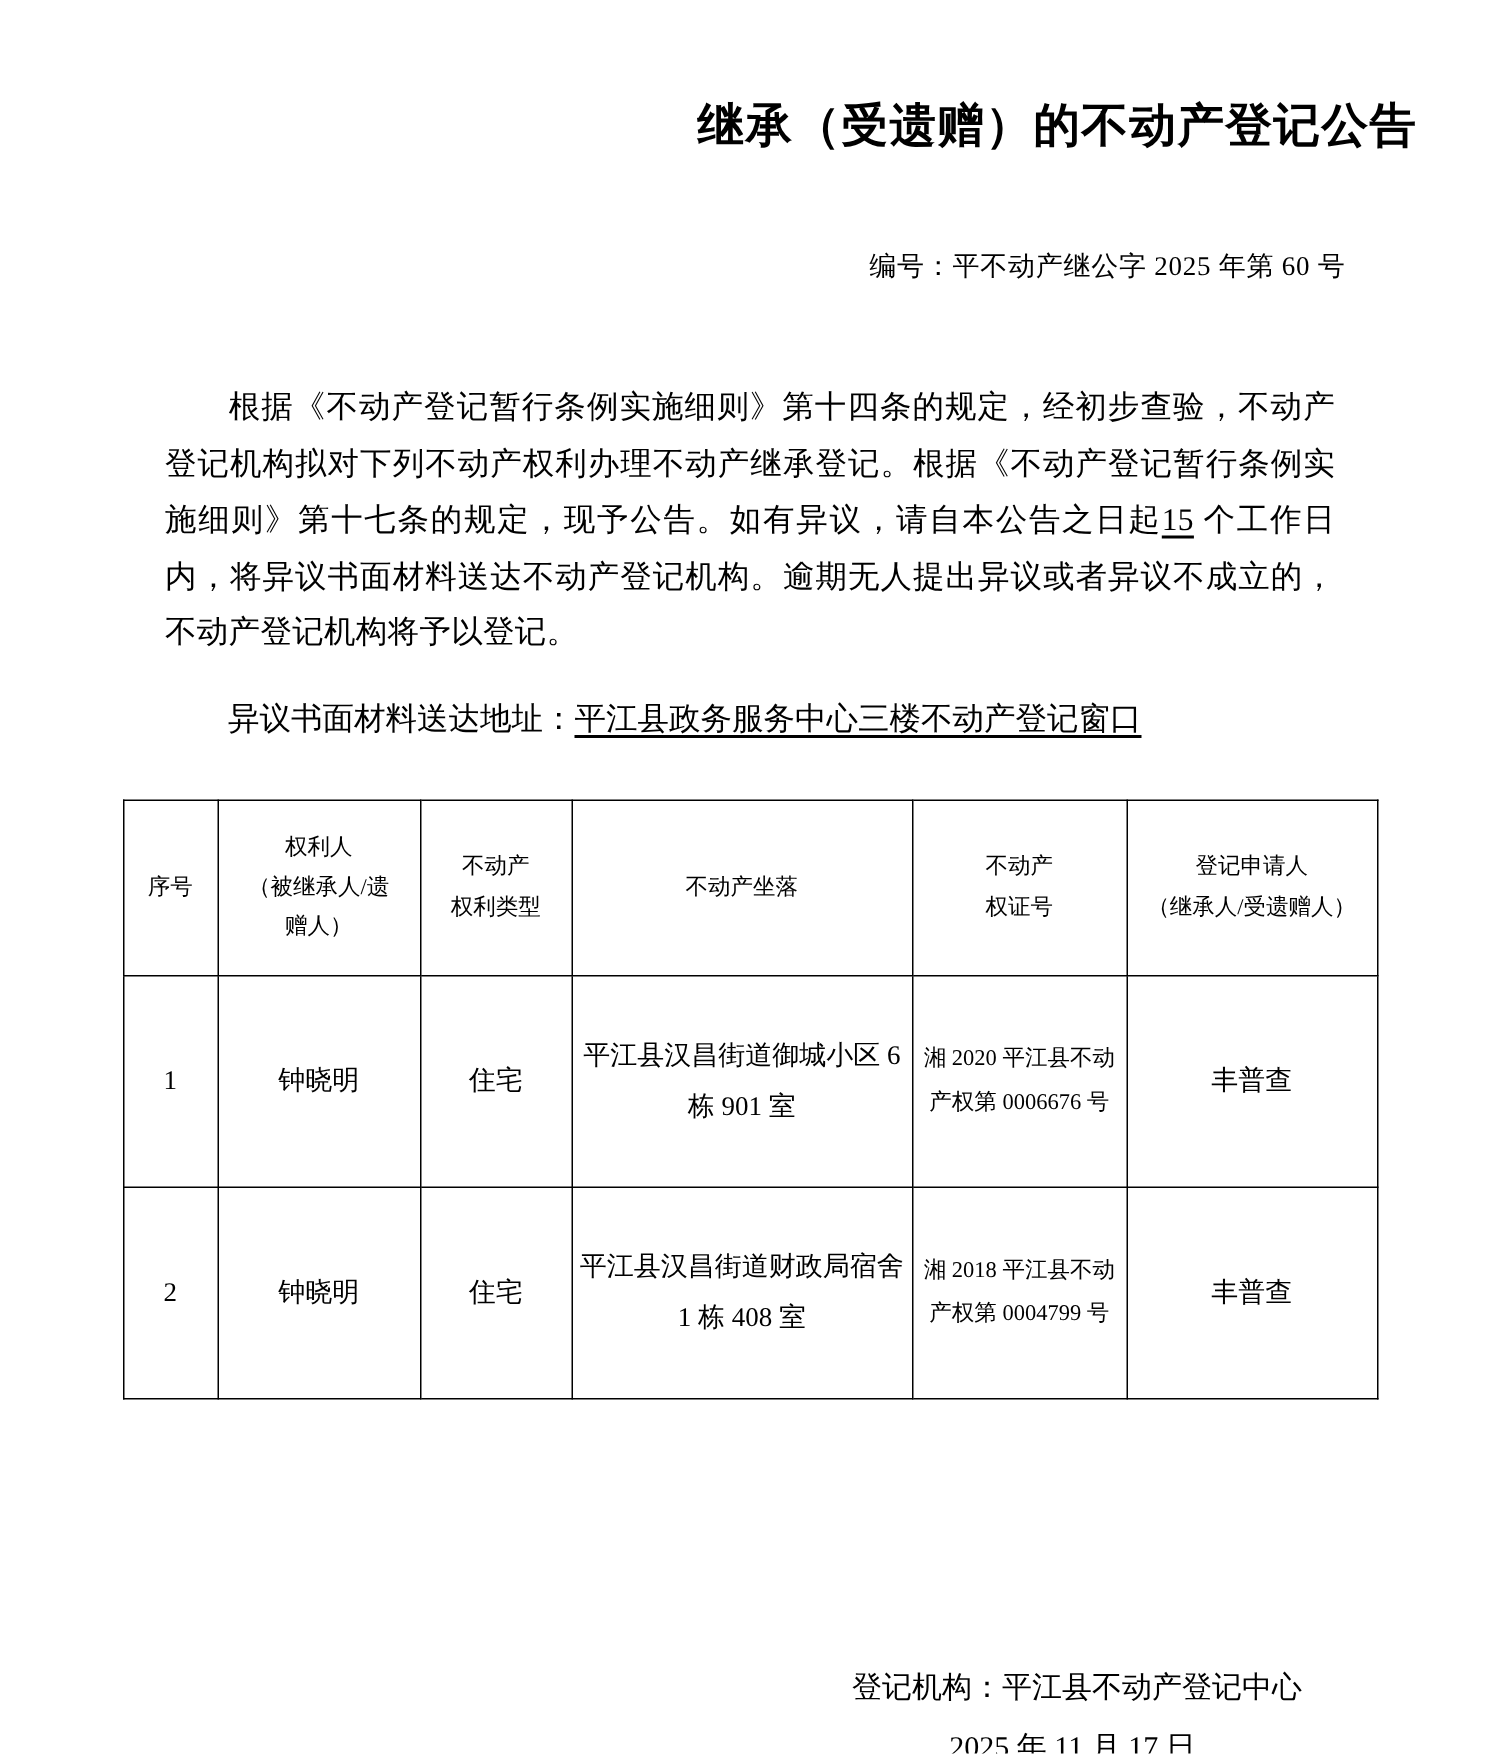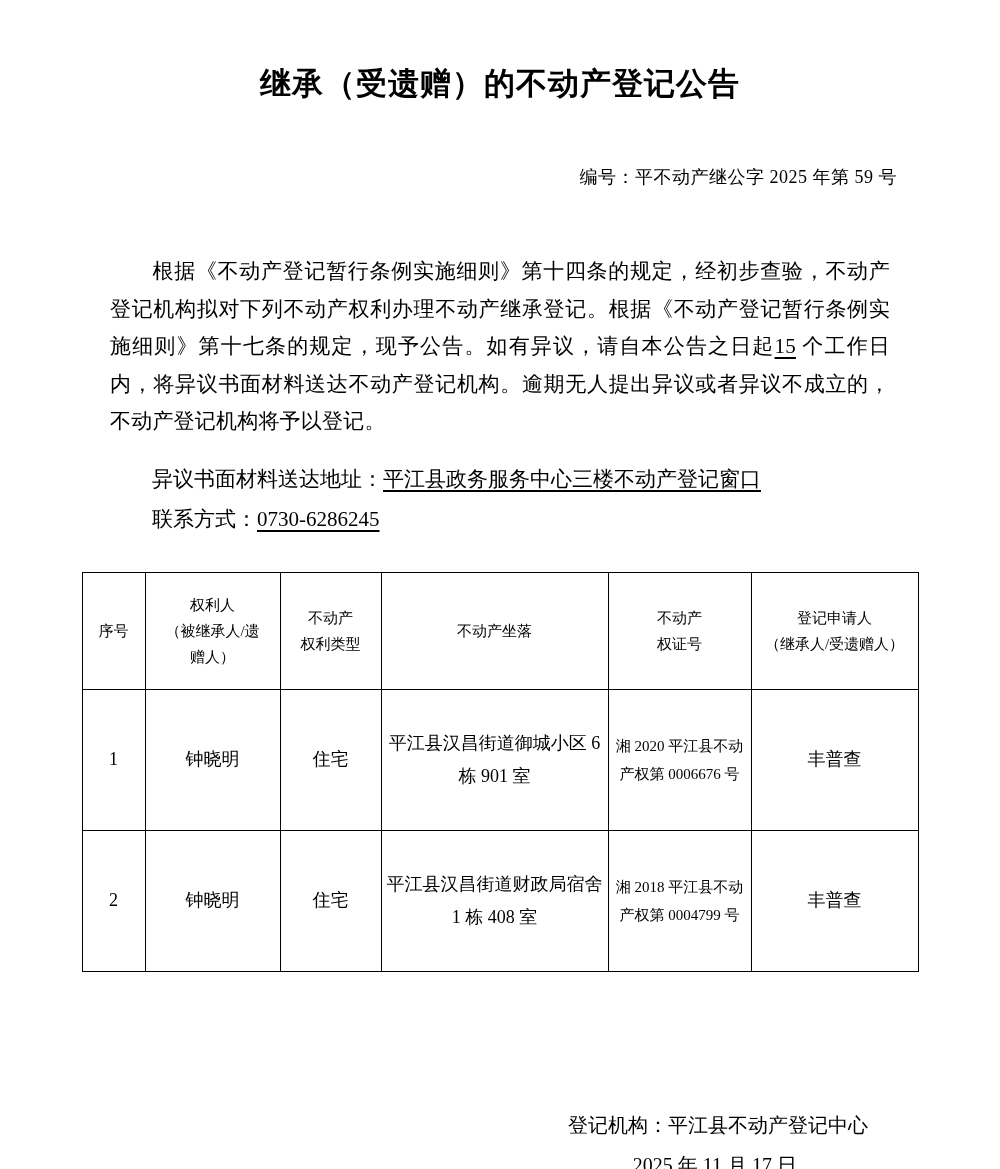--- a/index.html
+++ b/index.html
@@ -16,21 +16,21 @@
     overflow: hidden;
   }
   .page {
     width: 1000px;
     height: 1169px;
     box-sizing: border-box;
     padding: 0 55px;
     position: relative;
   }
   .doc-title {
-    text-align: center;
+    text-align: right;
     font-size: 31px;
     font-weight: bold;
     letter-spacing: 1px;
     margin-top: 62px;
     margin-bottom: 0;
     line-height: 1.4;
   }
   .doc-number {
     text-align: right;
     font-size: 18px;
@@ -114,33 +114,30 @@
     padding-right: 6px;
   }
 </style>
 </head>
 <body>
 
 <div class="page">
 
   <h1 class="doc-title">继承（受遗赠）的不动产登记公告</h1>
 
-  <div class="doc-number">编号：平不动产继公字 2025 年第 59 号</div>
+  <div class="doc-number">编号：平不动产继公字 2025 年第 60 号</div>
 
   <p class="body-text">
     <span class="indent"></span><span>根据《不动产登记暂行条例实施细则》第十四条的规定，经初步查验，不动产登记机构拟对下列不动产权利办理不动产继承登记。根据《不动产登记暂行条例实施细则》第十七条的规定，现予公告。如有异议，请自本公告之日起</span><span class="u-line">15</span> <span>个工作日内，将异议书面材料送达不动产登记机构。逾期无人提出异议或者异议不成立的，不动产登记机构将予以登记。</span>
   </p>
 
   <div class="addr-line">
     <span class="indent"></span><span>异议书面材料送达地址：</span><span class="u-line">平江县政务服务中心三楼不动产登记窗口</span>
   </div>
 
-  <div class="addr-line">
-    <span class="indent"></span><span>联系方式：</span><span class="u-line">0730-6286245</span>
-  </div>
 
   <table class="reg-table">
     <thead>
       <tr>
         <th class="col-no">序号</th>
         <th class="col-owner">
           <div>权利人</div>
           <div>（被继承人/遗</div>
           <div>赠人）</div>
         </th>

